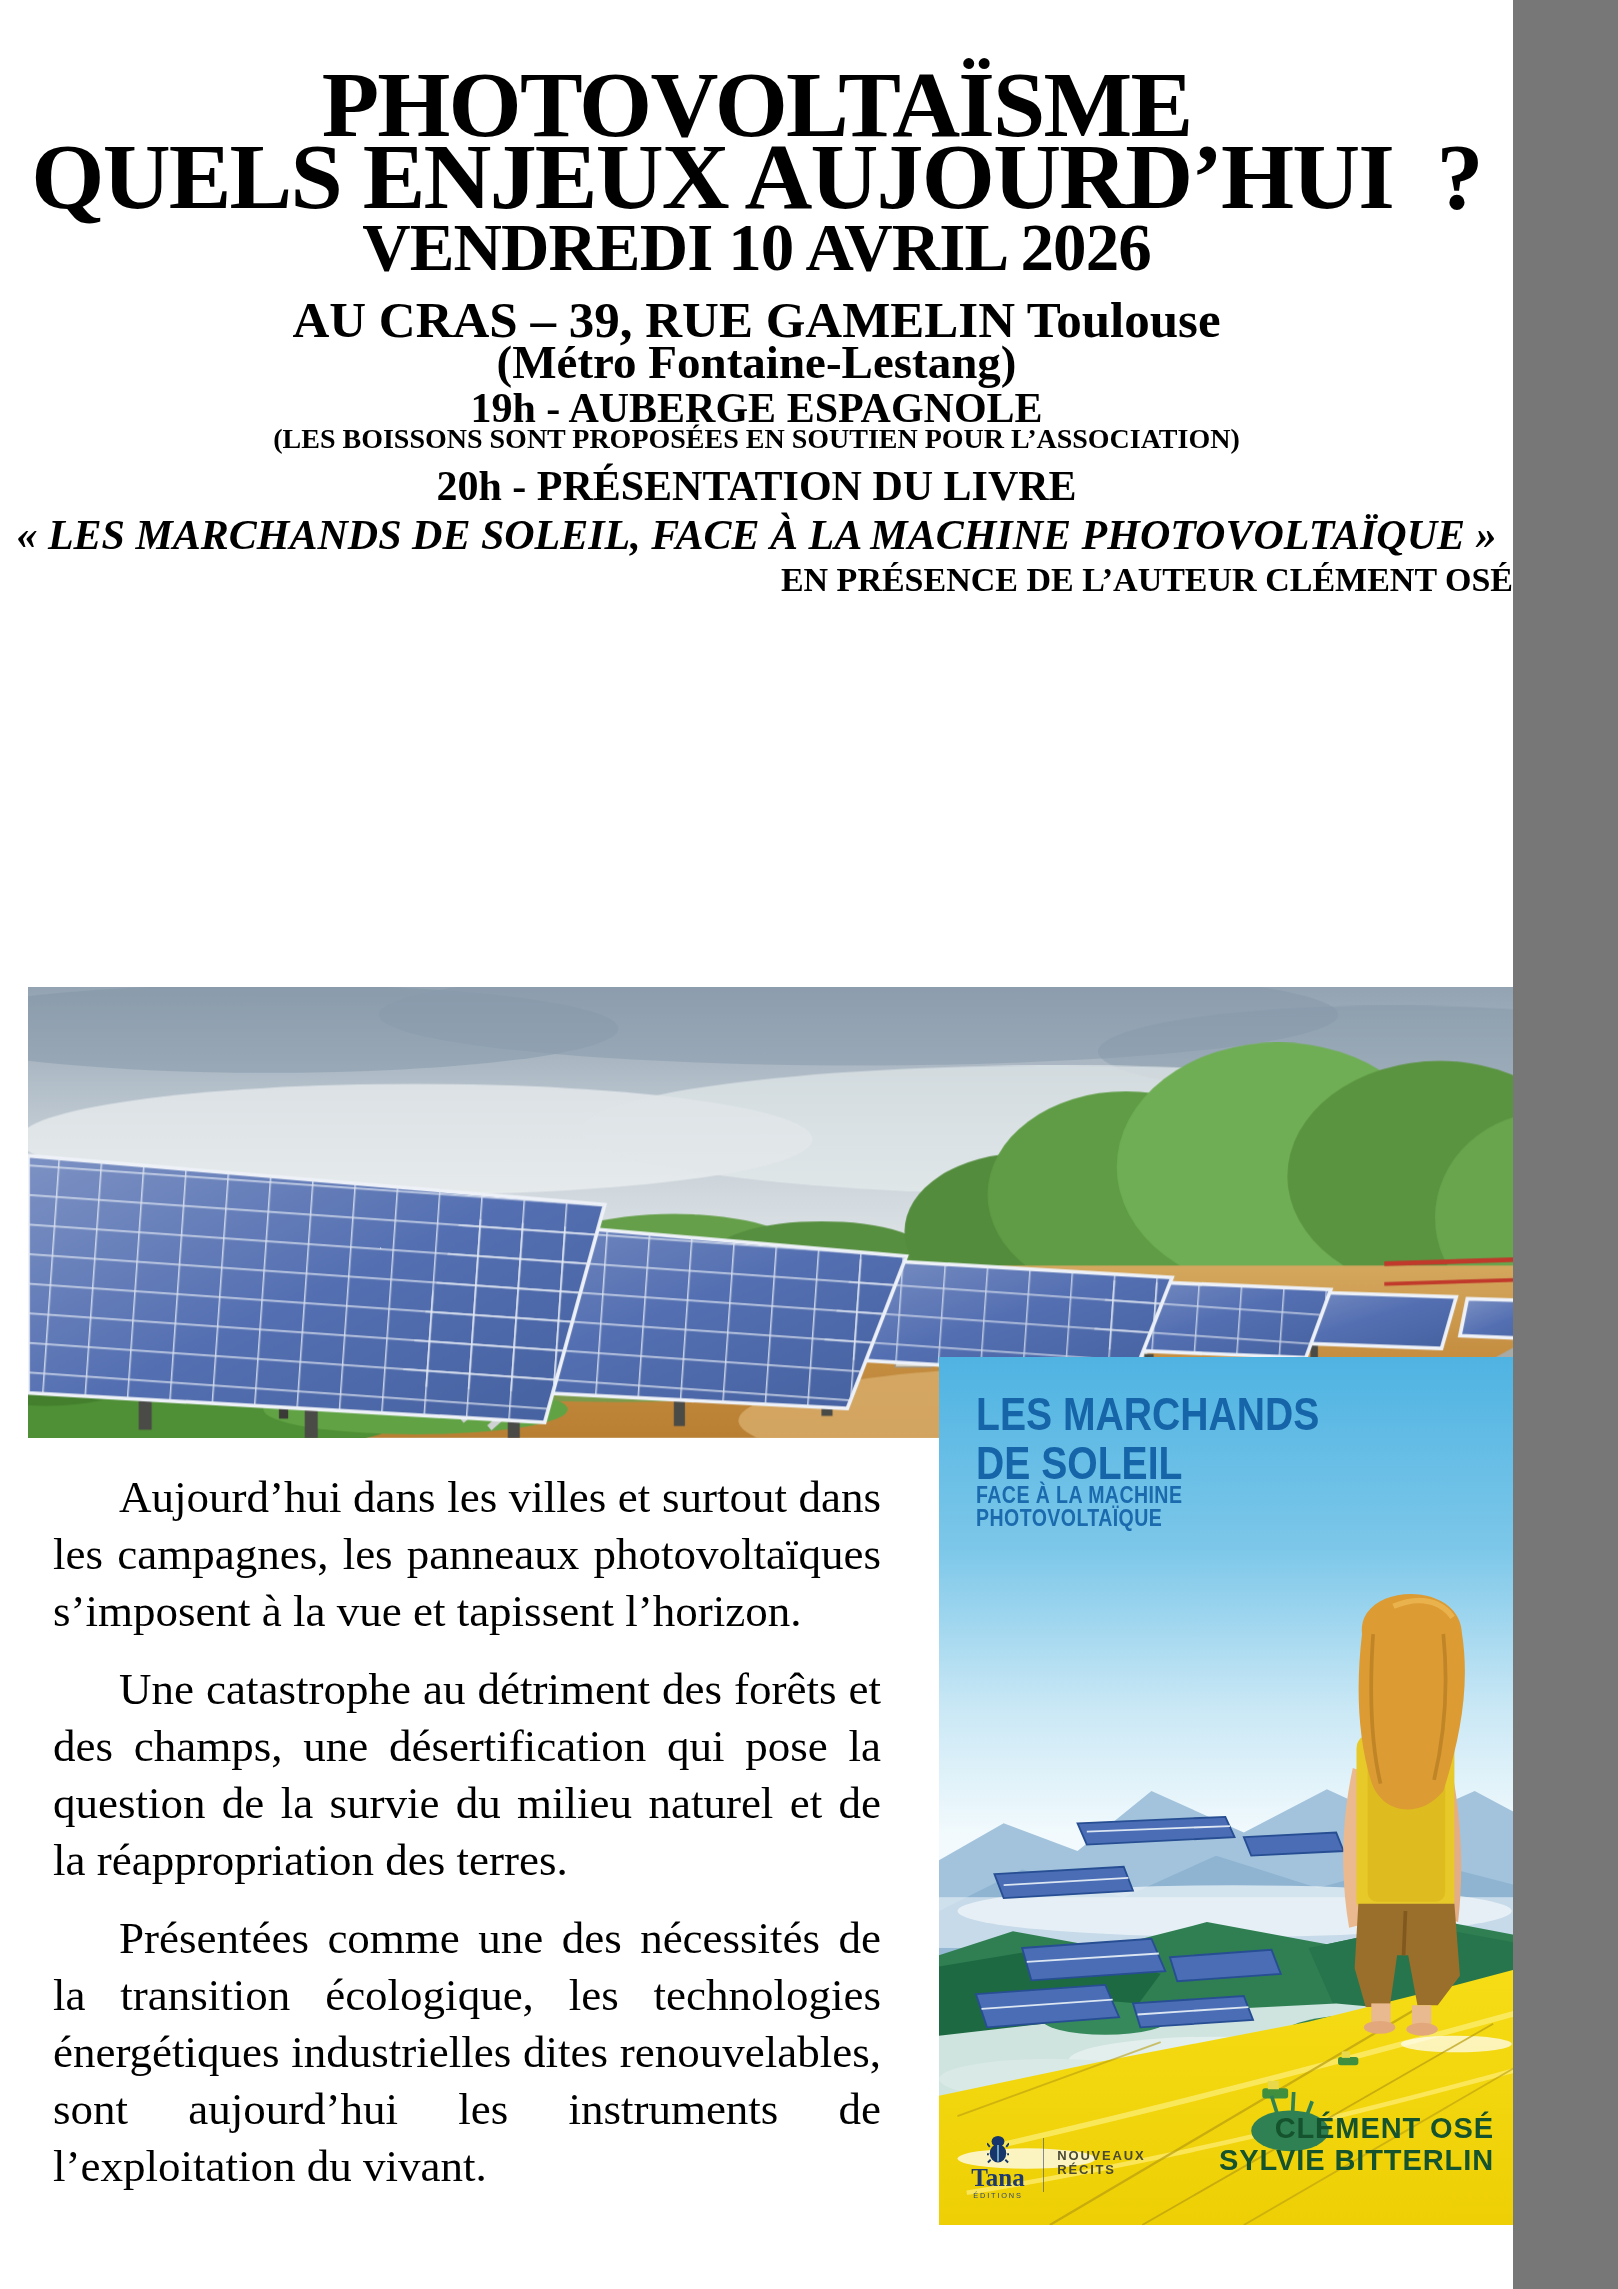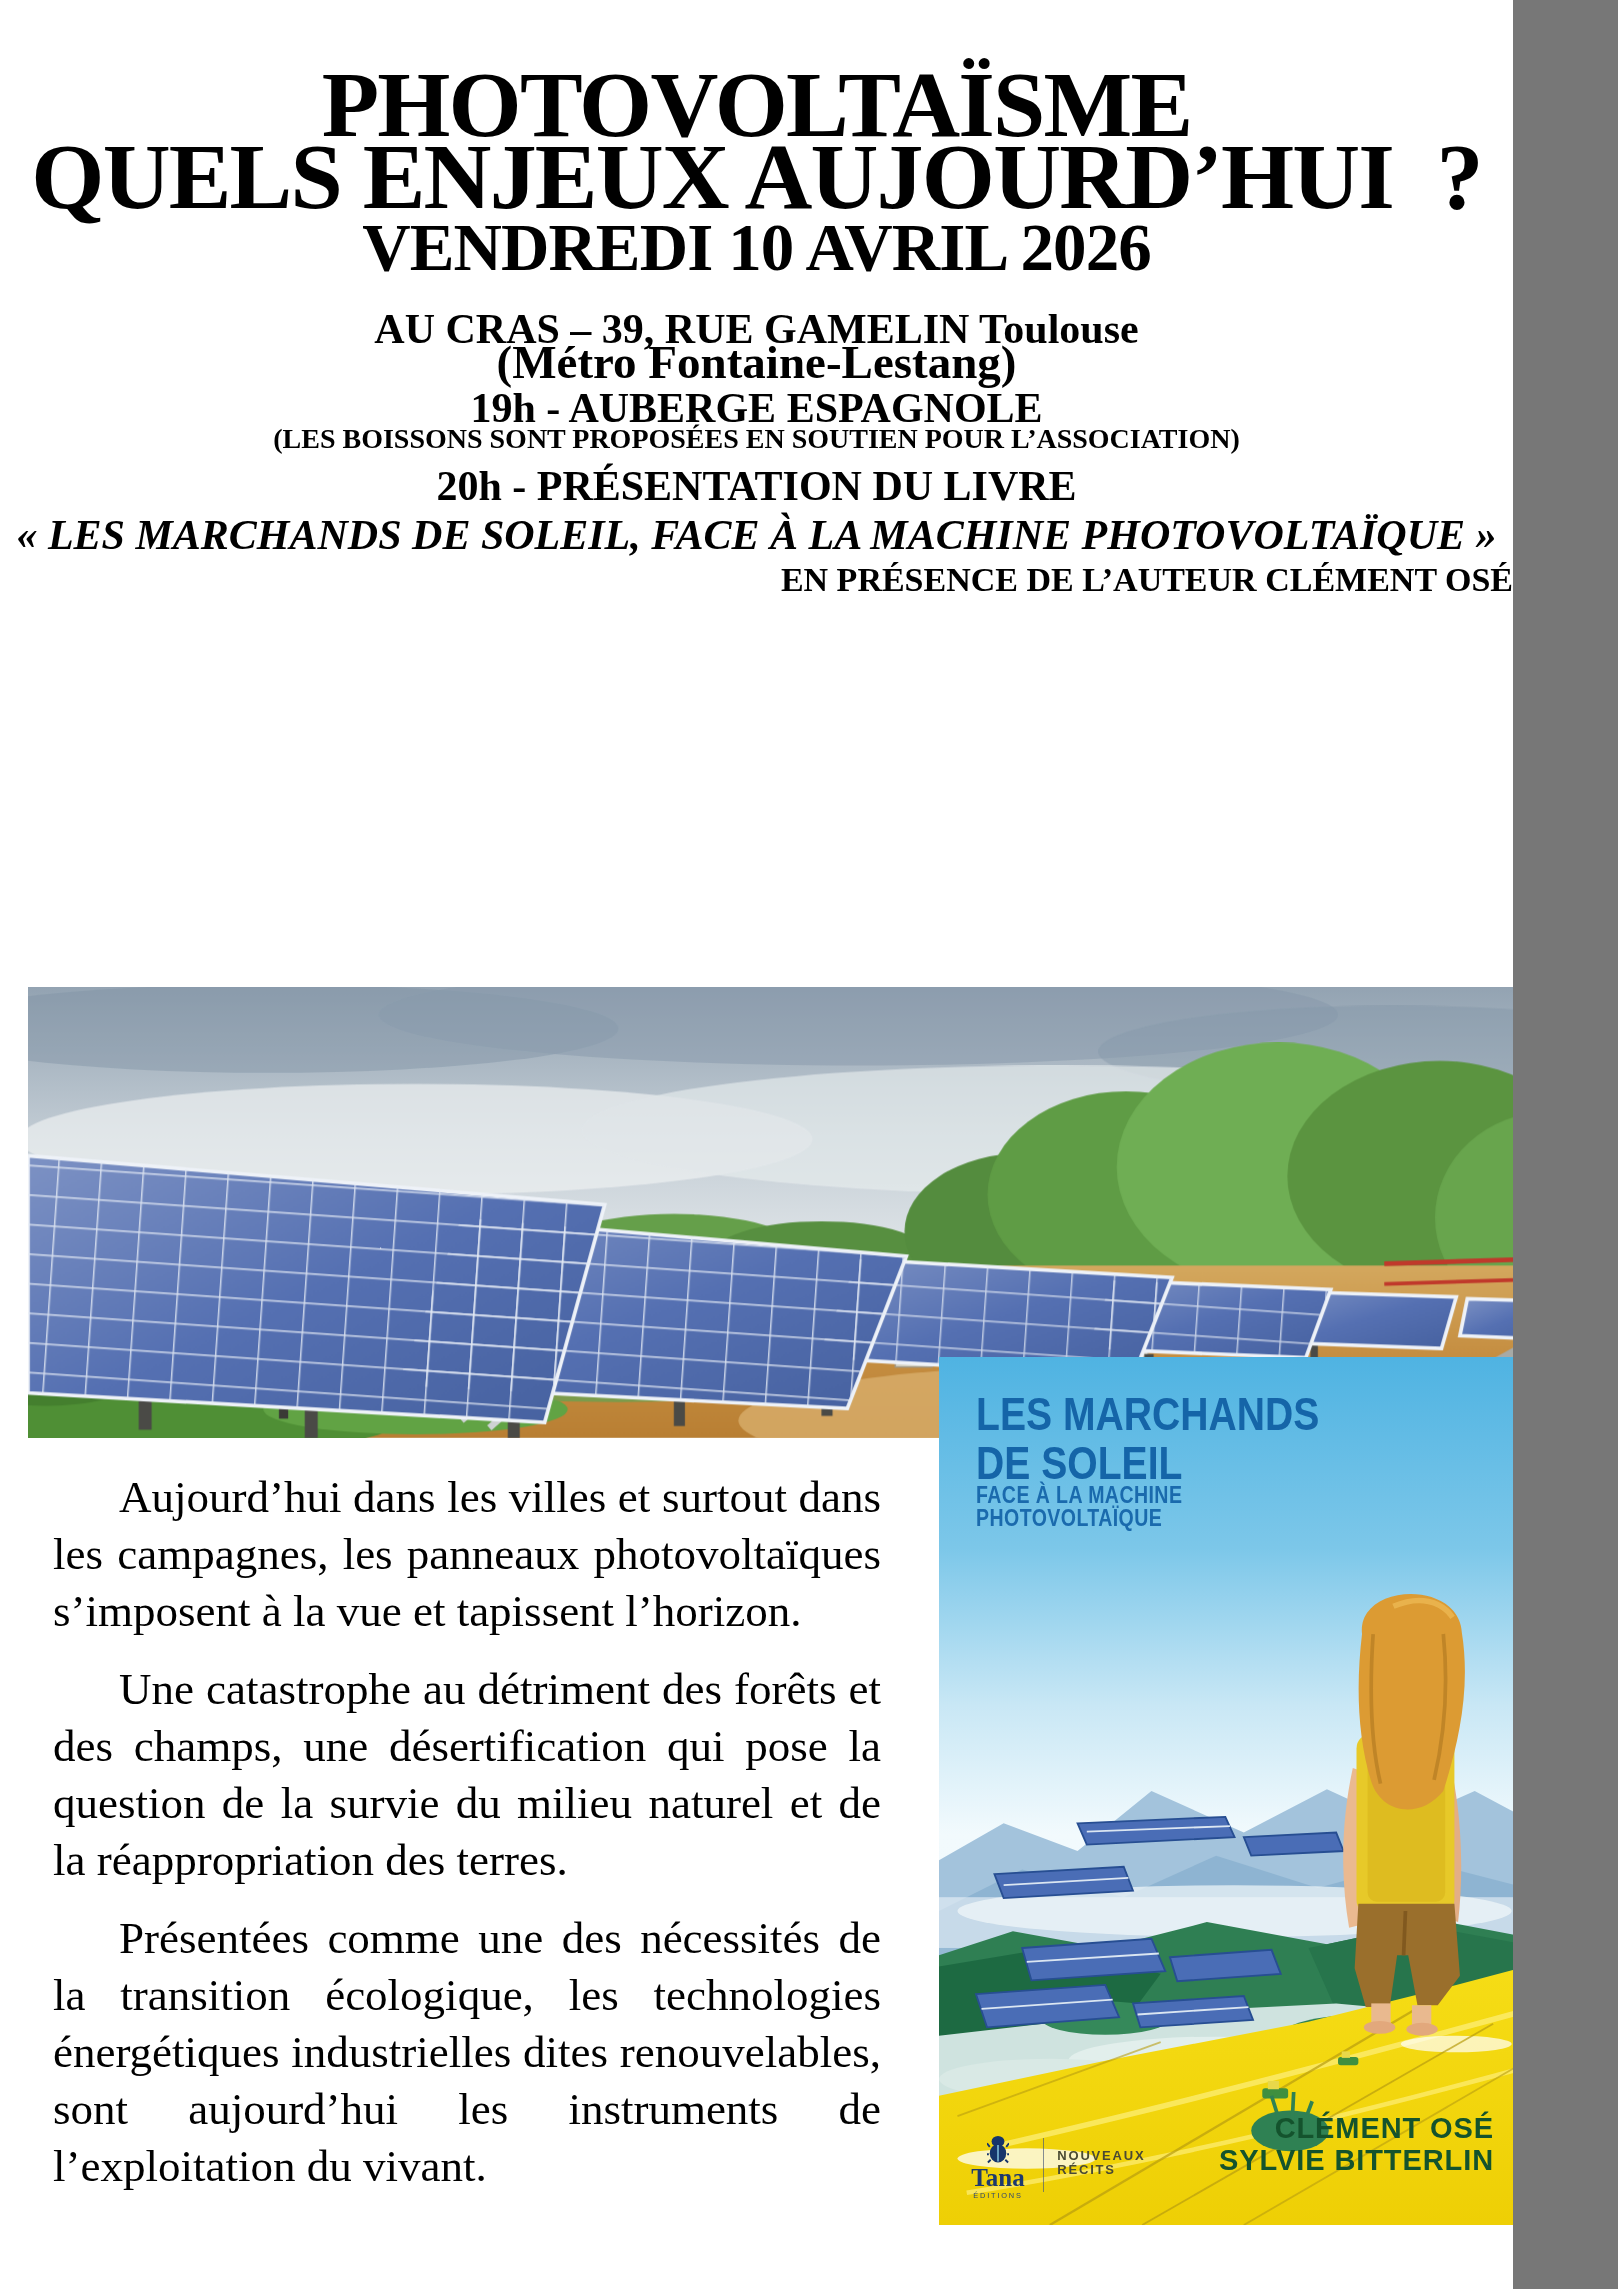--- a/index.html
+++ b/index.html
@@ -9,21 +9,21 @@
     background:#ffffff;
     font-family:"Liberation Serif", serif;
     color:#000;
     overflow:hidden;
   }
   
   .hline{position:absolute;left:0;width:100%;text-align:center;font-weight:bold;white-space:nowrap;line-height:1;}
   .t1{top:57px;  font-size:94px; letter-spacing:-1.8px;}
   .t2{top:129px; font-size:94px; letter-spacing:-1.8px;}
   .date{top:214px; font-size:67px; letter-spacing:-0.9px;}
-  .venue1{top:308px; font-size:42px;}
+  .venue1{top:295px; font-size:51px;}
   .venue2{top:339px; font-size:47px;}
   .time19{top:387px; font-size:42px;}
   .note19{top:425px; font-size:28px;}
   .time20{top:465px; font-size:42px;}
   .bquote{top:514px; font-size:42px; font-style:italic;}
   .presence{top:563px; font-size:34px;text-align:right;}
 
   
   .photo{position:absolute;left:28px;top:987px;width:1551px;height:451px;overflow:hidden;}
   .photo svg{display:block;width:100%;height:100%;}

